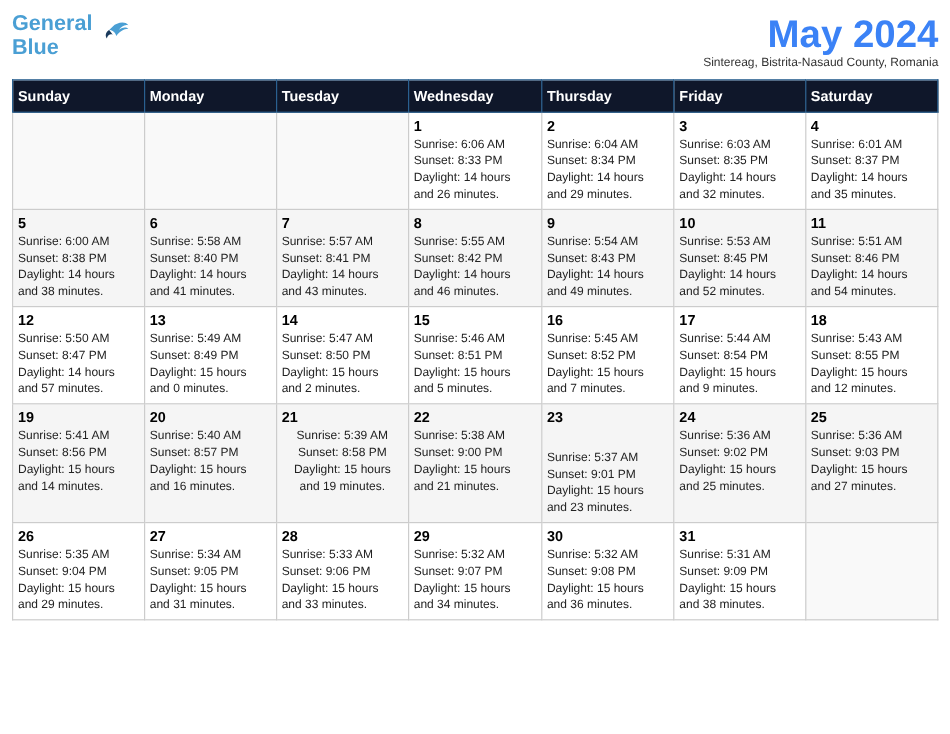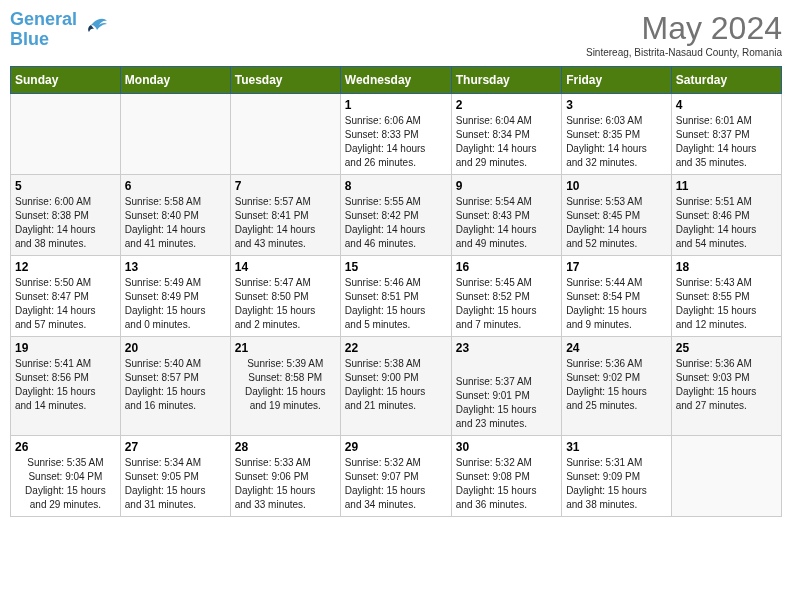--- a/index.html
+++ b/index.html
@@ -33,34 +33,34 @@
     .logo-bird {
       width: 30px;
       height: 25px;
       margin-left: 2px;
     }
     .title-block {
       text-align: right;
     }
     .month-title {
       font-size: 32px;
-      font-weight: normal;
-      color: #737373;
+      font-weight: bold;
+      color: #3b82f6;
     }
     .location {
       font-size: 10px;
       color: #333;
     }
     table {
       width: 100%;
       border-collapse: collapse;
       font-size: 11px;
     }
     thead tr th {
-      background-color: #4d7c0f;
+      background-color: #0f172a;
       color: #fff;
       padding: 6px 4px;
       text-align: left;
       font-size: 12px;
       font-weight: bold;
       border: 1px solid #2a6090;
     }
     tbody tr td {
       border: 1px solid #ccc;
       vertical-align: top;
@@ -307,21 +307,21 @@
           <div class="day-num">25</div>
           <div class="day-info" style="white-space: pre-line;">Sunrise: 5:36 AM
 Sunset: 9:03 PM
 Daylight: 15 hours
 and 27 minutes.</div>
         </td>
       </tr>
       <tr>
         <td>
           <div class="day-num">26</div>
-          <div class="day-info" style="white-space: pre-line; text-align: center;">Sunrise: 5:35 AM
+          <div class="day-info" style="white-space: pre-line;">Sunrise: 5:35 AM
 Sunset: 9:04 PM
 Daylight: 15 hours
 and 29 minutes.</div>
         </td>
         <td>
           <div class="day-num">27</div>
           <div class="day-info" style="white-space: pre-line;">Sunrise: 5:34 AM
 Sunset: 9:05 PM
 Daylight: 15 hours
 and 31 minutes.</div>

